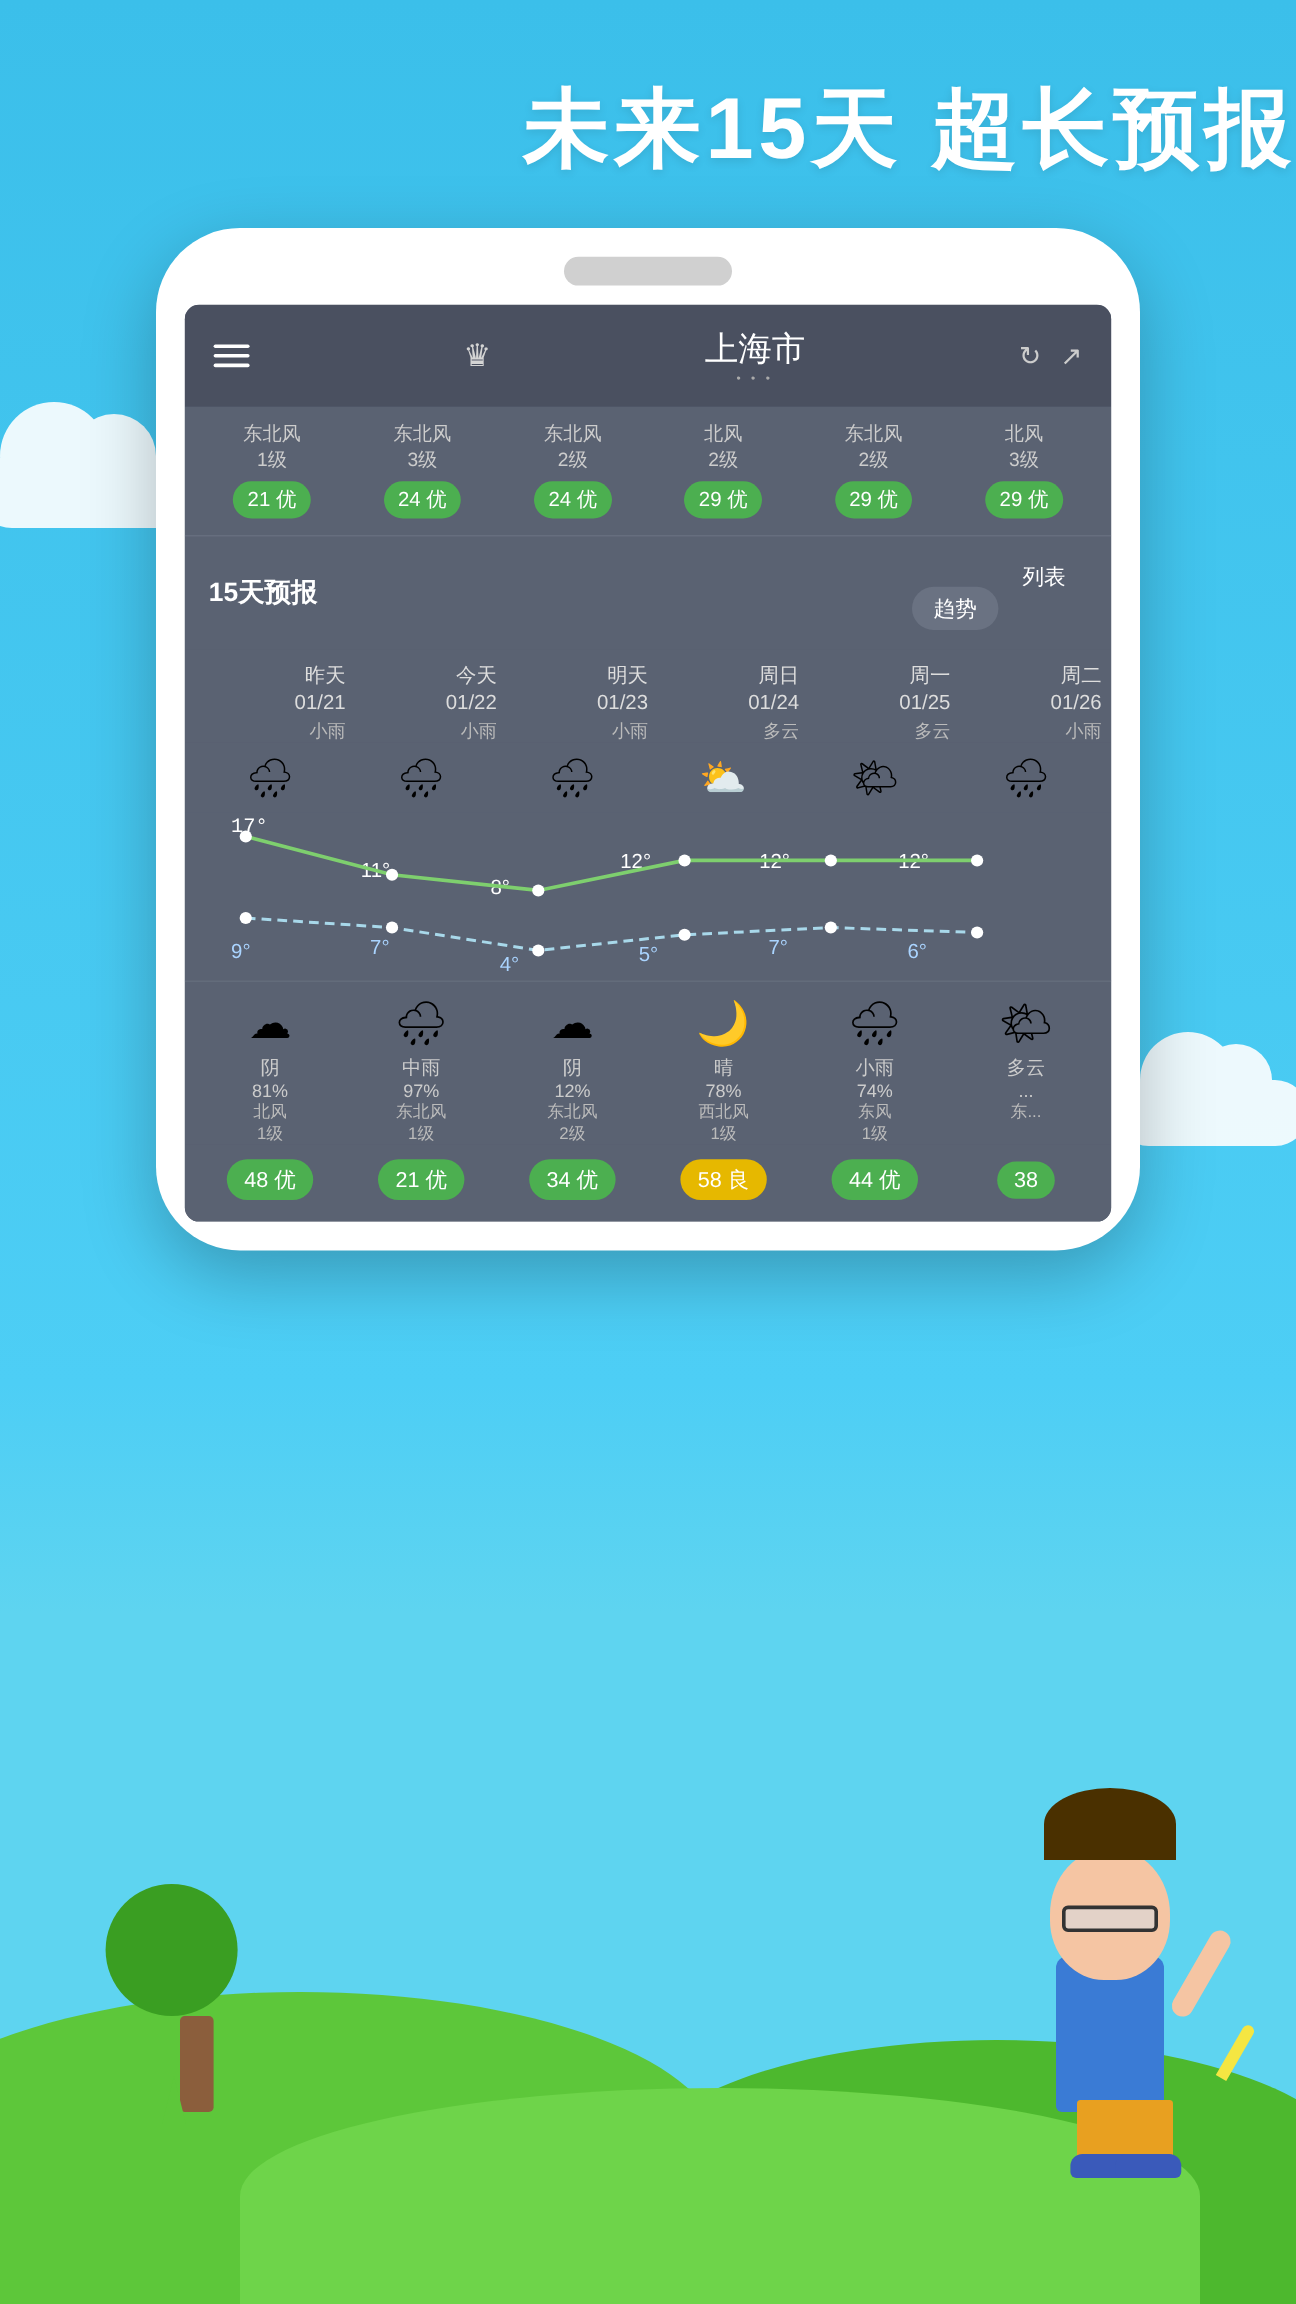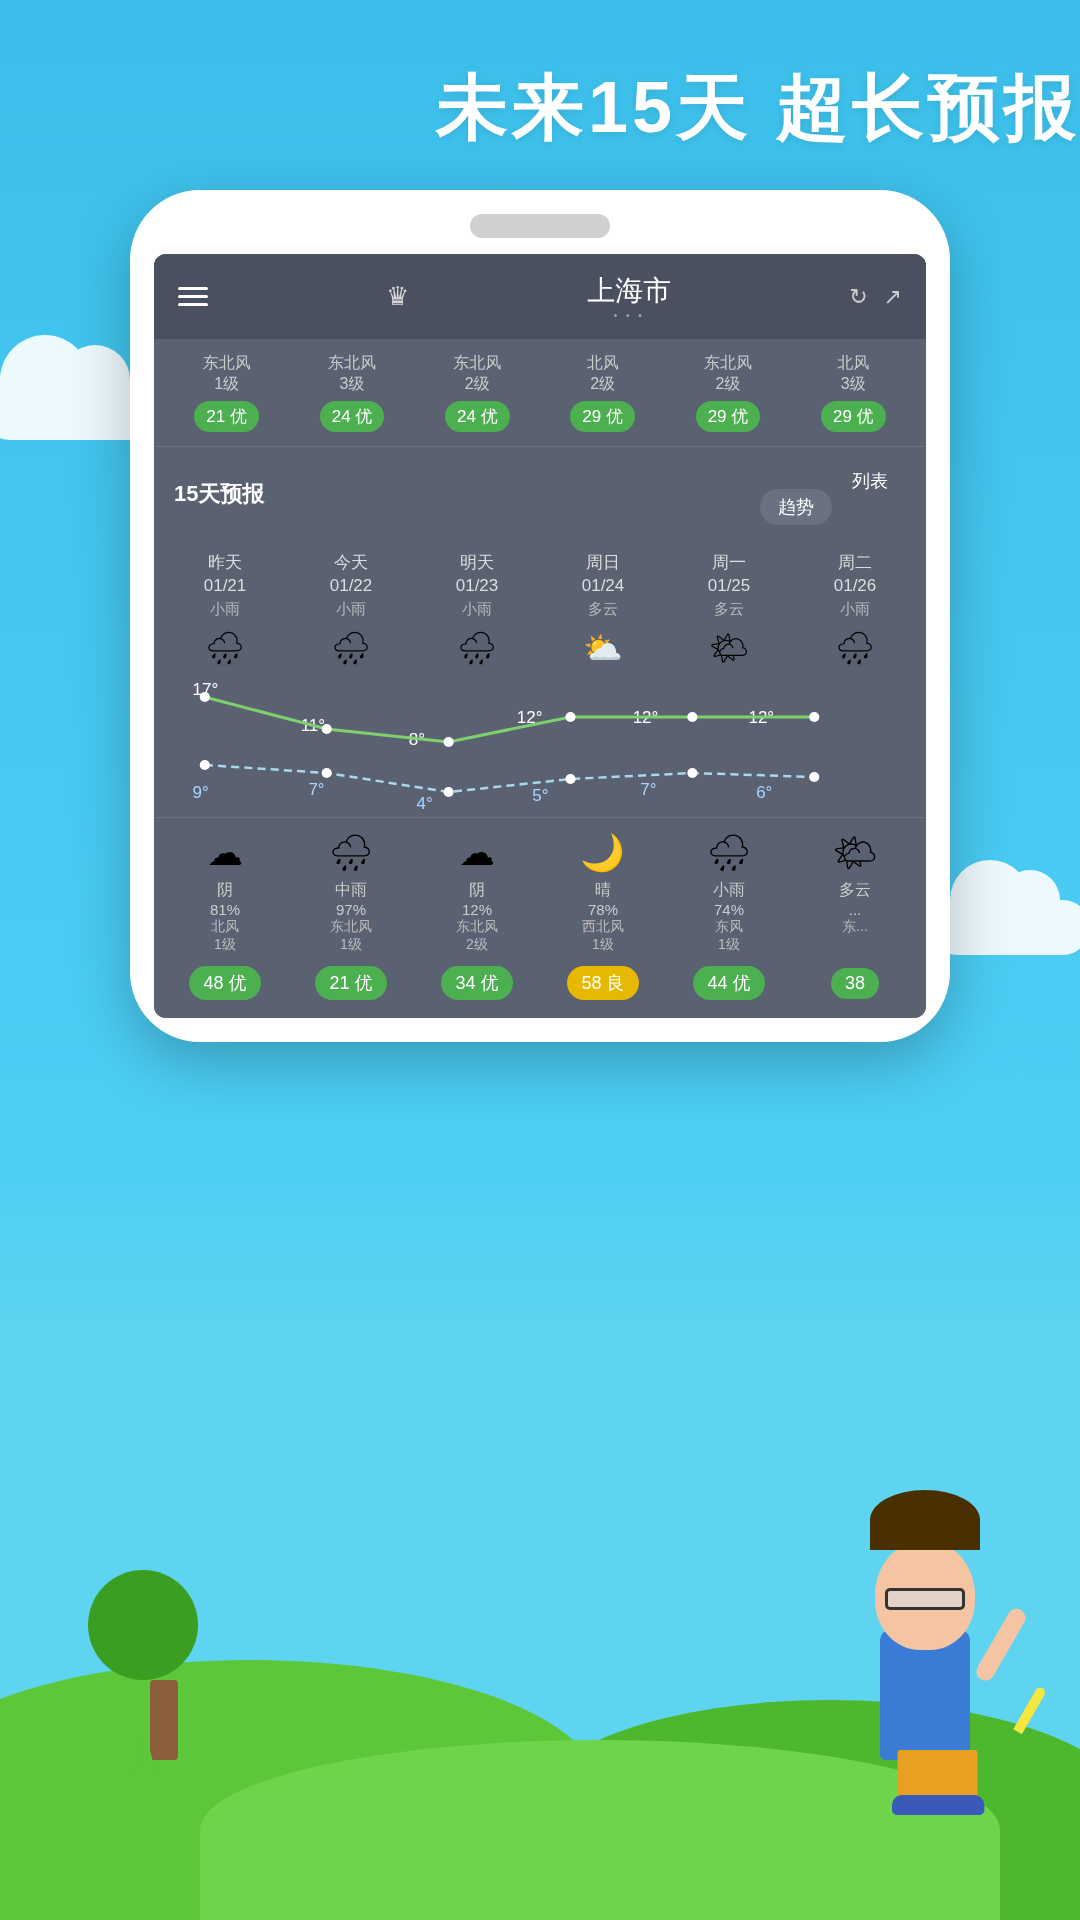--- a/index.html
+++ b/index.html
@@ -267,21 +267,21 @@
     }
 
     
     .days-row {
       background: #5a6272;
       display: flex;
       padding: 10px 8px 0;
     }
     .day-col {
       flex: 1;
-      text-align: center;
+      text-align: right;
     }
     .day-label {
       color: #ddd;
       font-size: 17px;
       line-height: 1.4;
     }
     .day-condition {
       color: #bbb;
       font-size: 15px;
       margin-top: 2px;
@@ -475,21 +475,21 @@
           <div class="weather-icon-cell">🌧</div>
           <div class="weather-icon-cell">🌧</div>
           <div class="weather-icon-cell">🌧</div>
           <div class="weather-icon-cell">⛅</div>
           <div class="weather-icon-cell">🌤</div>
           <div class="weather-icon-cell">🌧</div>
         </div>
 
         <div class="temp-chart">
 
-          <div class="temp-high-label" style="left:5%; top:2%;">17°</div>
+          <div class="temp-high-label" style="left:5%; top:2%;font-family:Liberation Mono, monospace;">17°</div>
           <div class="temp-high-label" style="left:19%; top:28%;">11°</div>
           <div class="temp-high-label" style="left:33%; top:38%;">8°</div>
           <div class="temp-high-label" style="left:47%; top:22%;">12°</div>
           <div class="temp-high-label" style="left:62%; top:22%;">12°</div>
           <div class="temp-high-label" style="left:77%; top:22%;">12°</div>
 
           <div class="temp-low-label" style="left:5%; bottom:10%;">9°</div>
           <div class="temp-low-label" style="left:20%; bottom:12%;">7°</div>
           <div class="temp-low-label" style="left:34%; bottom:2%;">4°</div>
           <div class="temp-low-label" style="left:49%; bottom:8%;">5°</div>

